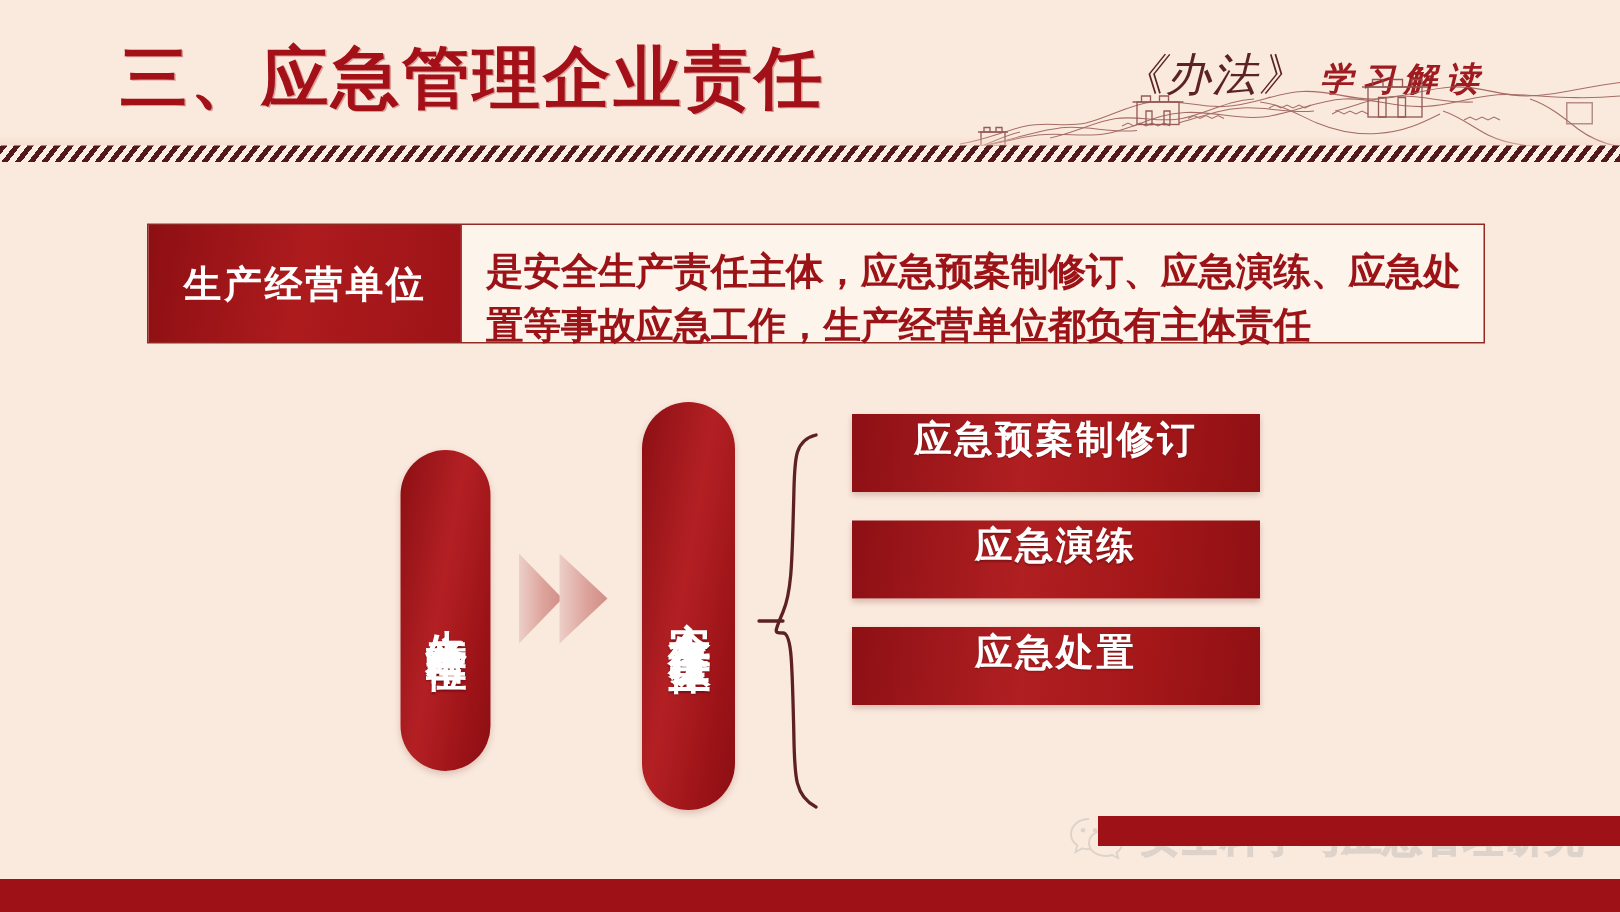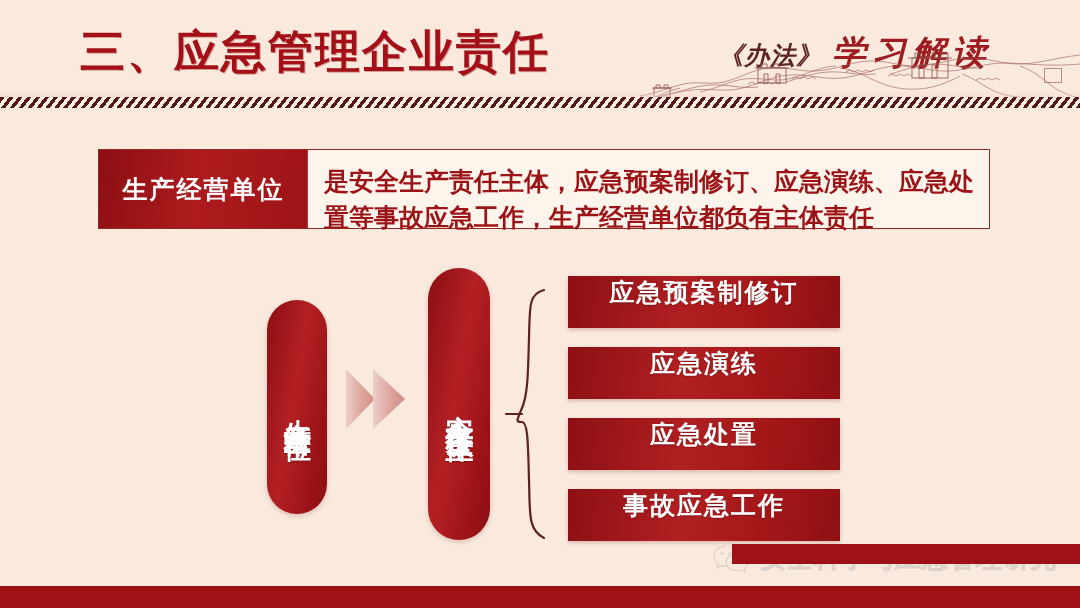--- a/index.html
+++ b/index.html
@@ -44,29 +44,29 @@
     position: absolute;
     right: 88px;
     top: 30px;
     display: flex;
     align-items: baseline;
     gap: 10px;
     white-space: nowrap;
   }
   .subtitle-a {
     font-family: "Liberation Serif", "DejaVu Serif", serif;
-    font-size: 25px;
-    font-weight: bold;
+    font-size: 30px;
+    font-weight: normal;
     font-style: italic;
     color: #5c2326;
     letter-spacing: 1px;
   }
   .subtitle-b {
     font-family: "Liberation Serif", "DejaVu Serif", serif;
-    font-size: 34px;
+    font-size: 22px;
     font-weight: bold;
     font-style: italic;
     color: #9e1b20;
     letter-spacing: 6px;
   }
 
   .wall-art {
     position: absolute;
     right: 0;
     top: 52px;
@@ -342,23 +342,20 @@
   </svg>
 
   <div id="item-0" class="item-box">
     <span>应急预案制修订</span>
   </div>
   <div id="item-2" class="item-box">
     <span>应急处置</span>
   </div>
   <div id="item-1" class="item-box">
     <span>应急演练</span>
-  </div>
-  <div id="item-3" class="item-box">
-    <span>事故应急工作</span>
   </div>
 
   <div class="watermark">
     <svg class="wechat-icon" viewBox="0 0 38 30">
       <g fill="none" stroke="#d8cec5" stroke-width="1.3">
         <path d="M14,2 C7,2 2,6.5 2,12 C2,15 3.6,17.7 6.2,19.5 L5,24 L9.6,21.6 C11,22 12.5,22.2 14,22.2 C14.4,22.2 14.8,22.2 15.2,22.1"></path>
         <path d="M25,9.5 C31.5,9.5 36,13.4 36,18 C36,20.6 34.6,22.9 32.4,24.4 L33.4,28 L29.4,26 C28.1,26.4 26.6,26.6 25,26.6 C18.5,26.6 14,22.7 14,18 C14,13.4 18.5,9.5 25,9.5 Z"></path>
       </g>
       <g fill="#d8cec5">
         <circle cx="10" cy="9.5" r="1.5"></circle>

